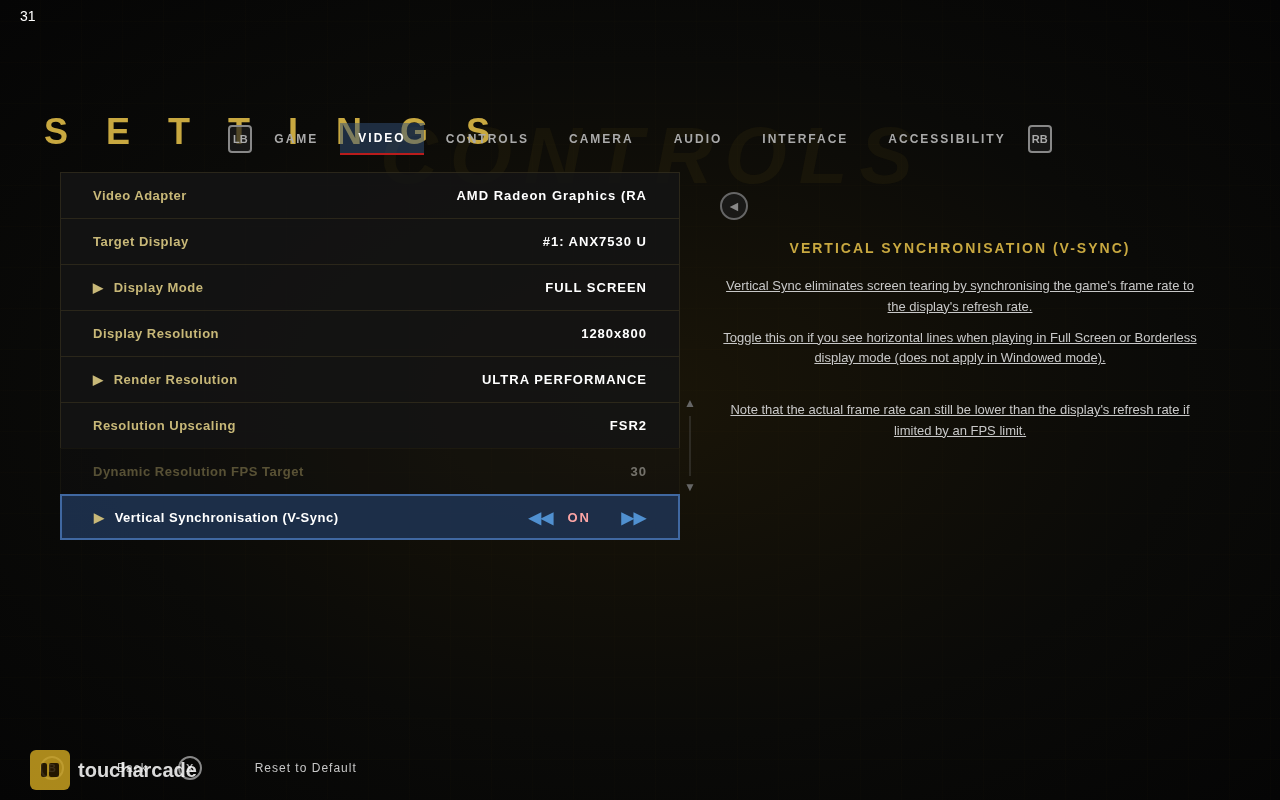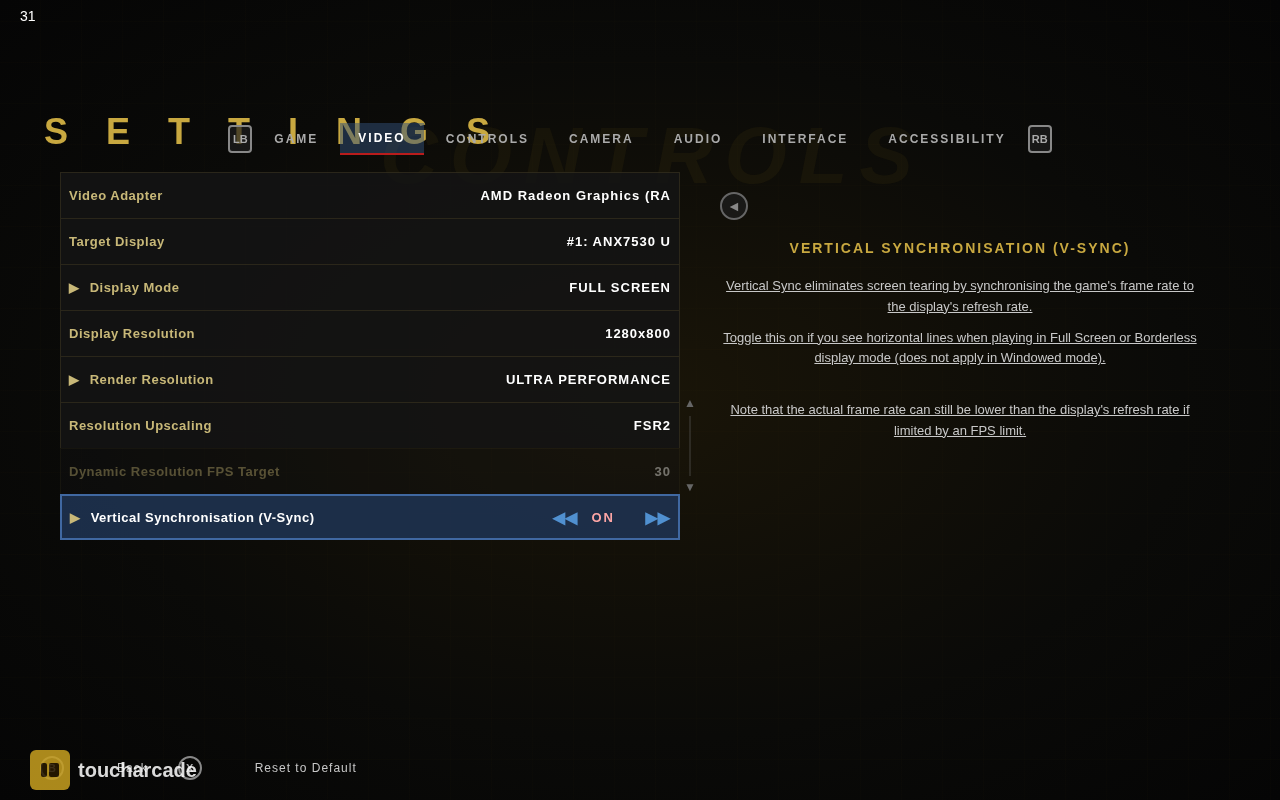--- a/index.html
+++ b/index.html
@@ -166,21 +166,21 @@
       cursor: pointer;
     }
 
     .setting-row {
       display: flex;
       align-items: center;
       background: rgba(20,20,20,0.85);
       border: 1px solid rgba(80,70,40,0.4);
       border-bottom: none;
       min-height: 46px;
-      padding: 0 8px;
+      padding: 0 32px;
     }
 
     .setting-row:last-child {
       border-bottom: 1px solid rgba(80,70,40,0.4);
     }
 
     .setting-row.active {
       background: rgba(30,50,80,0.9);
       border: 2px solid rgba(80,130,200,0.7);
       border-bottom: 2px solid rgba(80,130,200,0.7);

